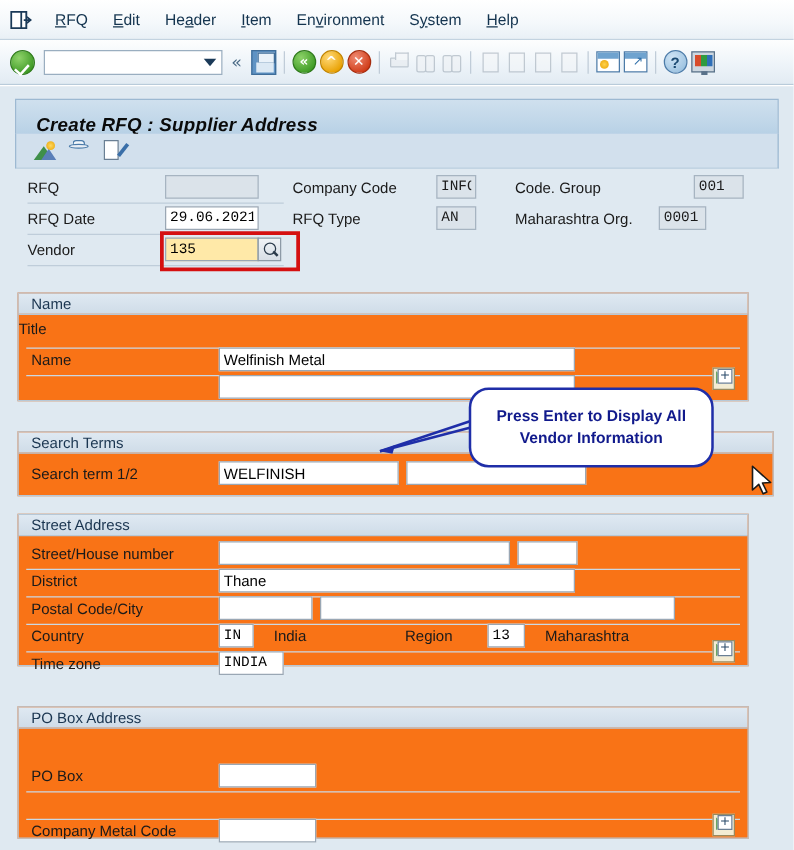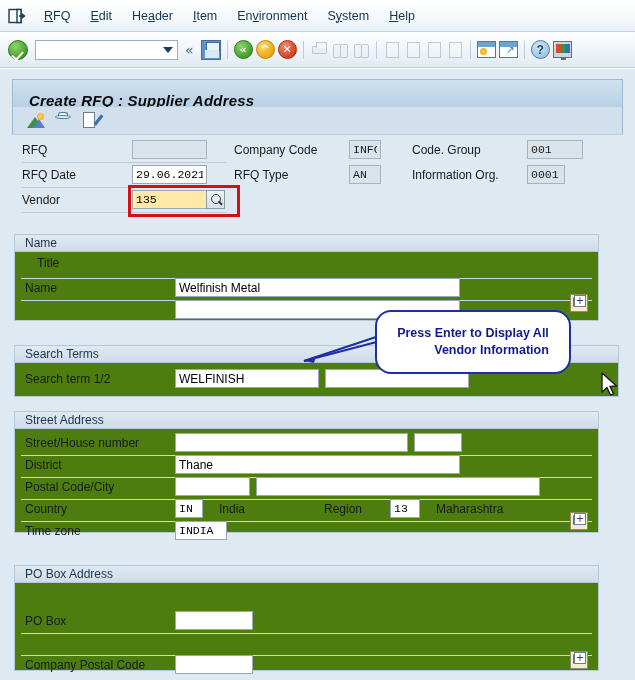--- a/index.html
+++ b/index.html
@@ -274,21 +274,21 @@
     border: 1.6px solid #2a3a4a; border-radius: 50%;
   }
   .srch-btn::after {
     content:""; position:absolute; left:11px; top:11px; width:5px; height:1.6px;
     background:#2a3a4a; transform: rotate(45deg);
   }
 
   
   .grp {
     position: absolute;
-    background: #4d7c0f;
+    background: #f97316;
     border: 1px solid #b7c8d7;
   }
   .grp-hd {
     height: 17px;
     background: linear-gradient(to bottom,#dfe9f2,#cfdce8);
     border-bottom: 1px solid #b7c8d7;
     font-size: 12px;
     color: #1a3550;
     padding-left: 10px;
     line-height: 16px;
@@ -319,21 +319,21 @@
     font-family:"DejaVu Sans", sans-serif;
   }
 
   
   .callout {
     position: absolute;
     background: #ffffff;
     border: 2px solid #1f2ea8;
     border-radius: 16px;
     display: flex; align-items: center; justify-content: center;
-    text-align: right;
+    text-align: center;
     color: #111a8c;
     font-weight: bold;
     font-size: 12.5px;
     line-height: 1.35;
     padding: 4px 8px;
     z-index: 20;
   }
   .callout-tail {
     position: absolute;
     z-index: 19;
@@ -458,32 +458,32 @@
         <span class="lbl" style="width:115px;">Company Code</span>
         <input class="fld fld-ro fld-mono" style="width: 32px;" readonly="" value="INFO">
       </div>
       <div class="hrow" style="left:222px; top:30px;">
         <span class="lbl" style="width:115px;">RFQ Type</span>
         <input class="fld fld-ro fld-mono" style="width: 32px;" readonly="" value="AN">
       </div>
 
       <div class="hrow" style="left:400px; top:5px;">
         <span class="lbl" style="width:115px;">Code. Group</span>
-        <input class="fld fld-ro fld-mono" style="width: 56px;" readonly="" value="001">
+        <input class="fld fld-ro fld-mono" style="width: 40px; margin-left: 28px;" readonly="" value="001">
       </div>
       <div class="hrow" style="left:400px; top:30px;">
-        <span class="lbl" style="width:115px;">Information Org.</span>
+        <span class="lbl" style="width:115px;">Maharashtra Org.</span>
         <input class="fld fld-ro fld-mono" style="width: 38px;" readonly="" value="0001">
       </div>
     </div>
 
     <div class="grp" style="left:14px; top:165px; width:585px; height:87px;">
       <div class="grp-hd">Name</div>
       <div class="grp-body" style="height:68px;">
-        <div class="hrow" style="left:22px; top:4px;flex-direction:column;">
+        <div class="hrow" style="left:0; top:4px;flex-direction:column;">
           <span class="lbl" style="width:150px;">Title</span>
         </div>
         <div class="rowsep" style="top:26px;"></div>
         <div class="hrow" style="left:10px; top:26px;">
           <span class="lbl" style="width:150px;">Name</span>
           <input class="fld" style="width: 285px;" value="Welfinish Metal">
         </div>
         <div class="rowsep" style="top:48px;"></div>
         <div class="hrow" style="left:10px; top:48px;">
           <span class="lbl" style="width:150px;"></span>
@@ -565,21 +565,21 @@
 
         <div class="hrow" style="left:10px; top:4px;">
           <span class="lbl" style="width:150px;">PO Box</span>
           <input class="fld" style="width: 78px;" value="">
         </div>
         <div class="rowsep" style="top:26px;"></div>
 
         <div class="rowsep" style="top:48px;"></div>
 
         <div class="hrow" style="left:10px; top:48px;">
-          <span class="lbl" style="width:150px;">Company Postal Code</span>
+          <span class="lbl" style="width:150px;">Company Metal Code</span>
           <input class="fld" style="width: 78px;" value="">
         </div>
 
         <span class="expand-ico" style="position:absolute; right:10px; top:44px;"></span>
       </div>
     </div>
 
   </div>
 
   <svg class="cursor" style="left:600px; top:372px;" width="20" height="26">

